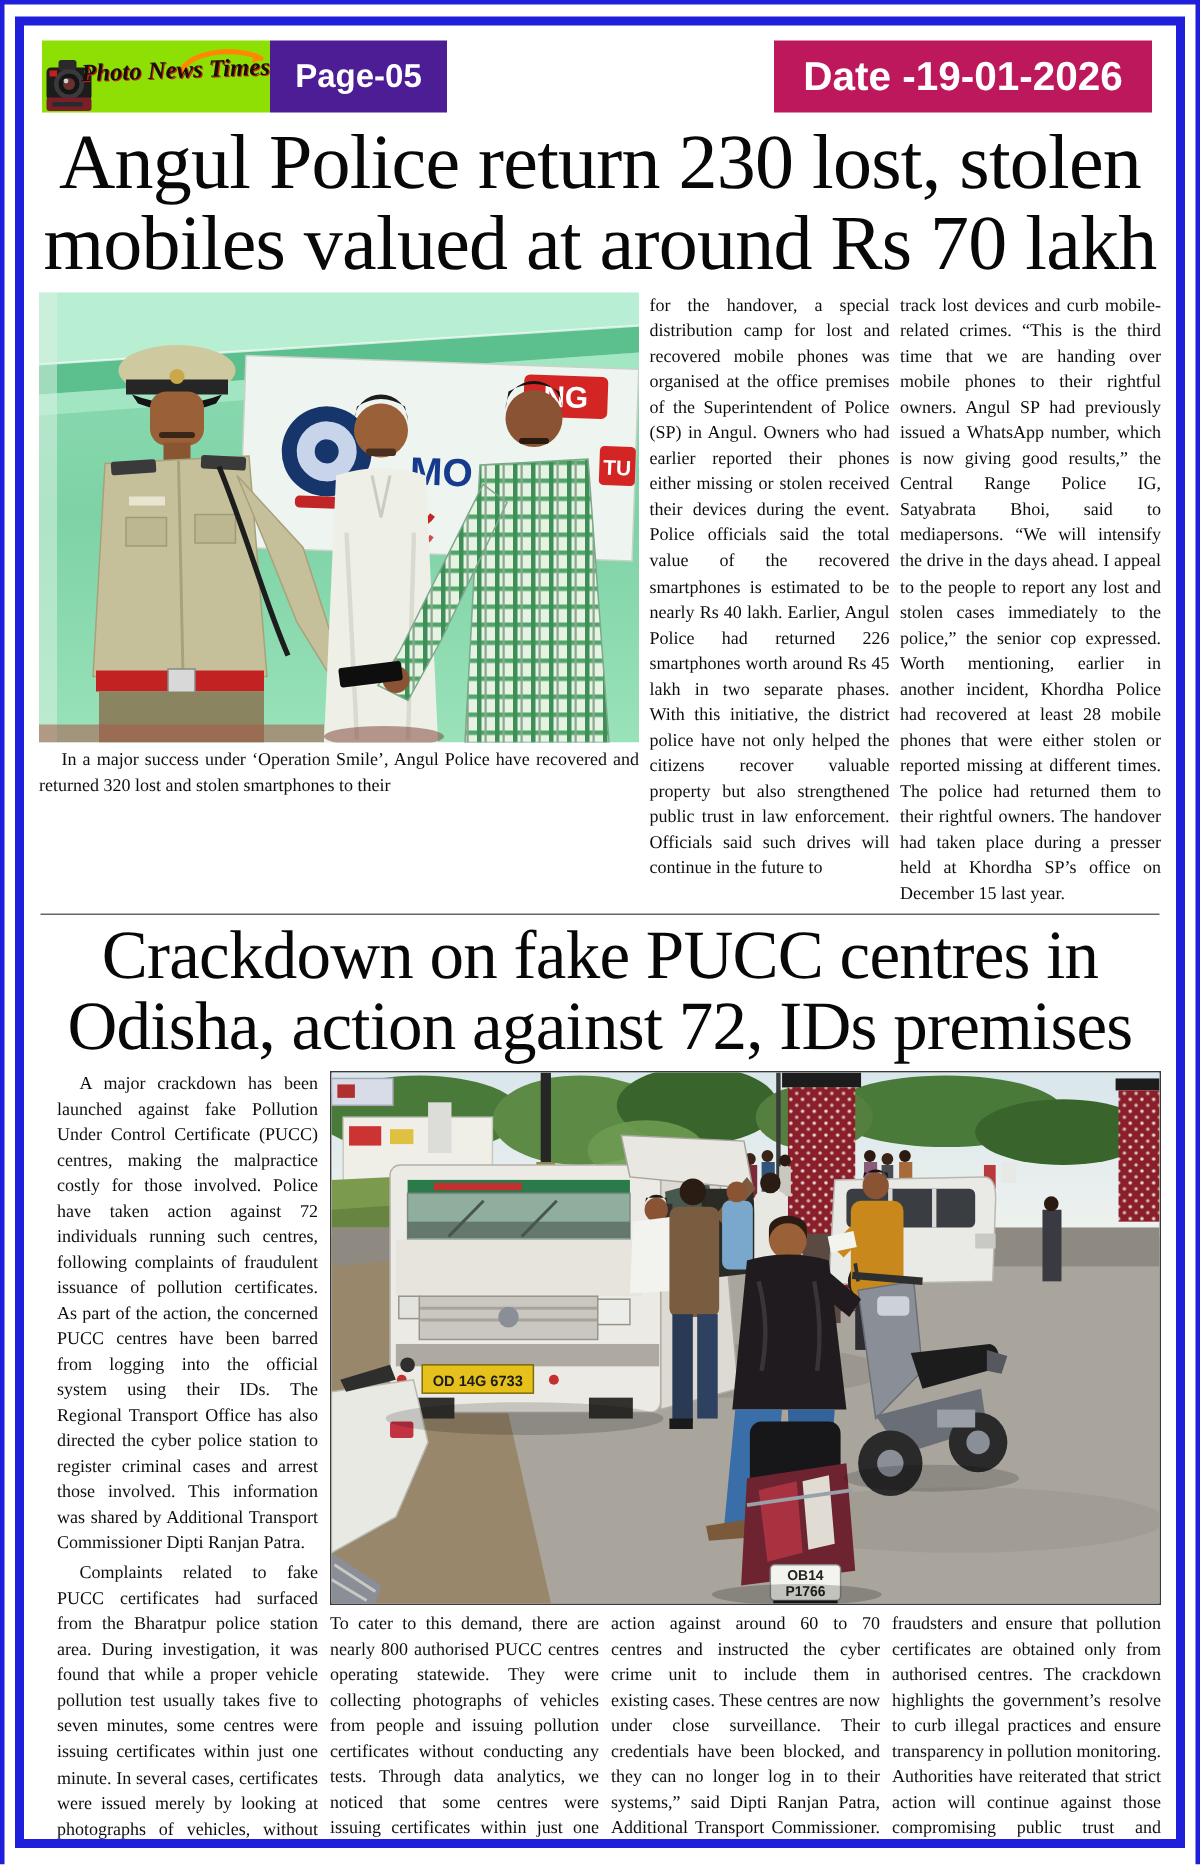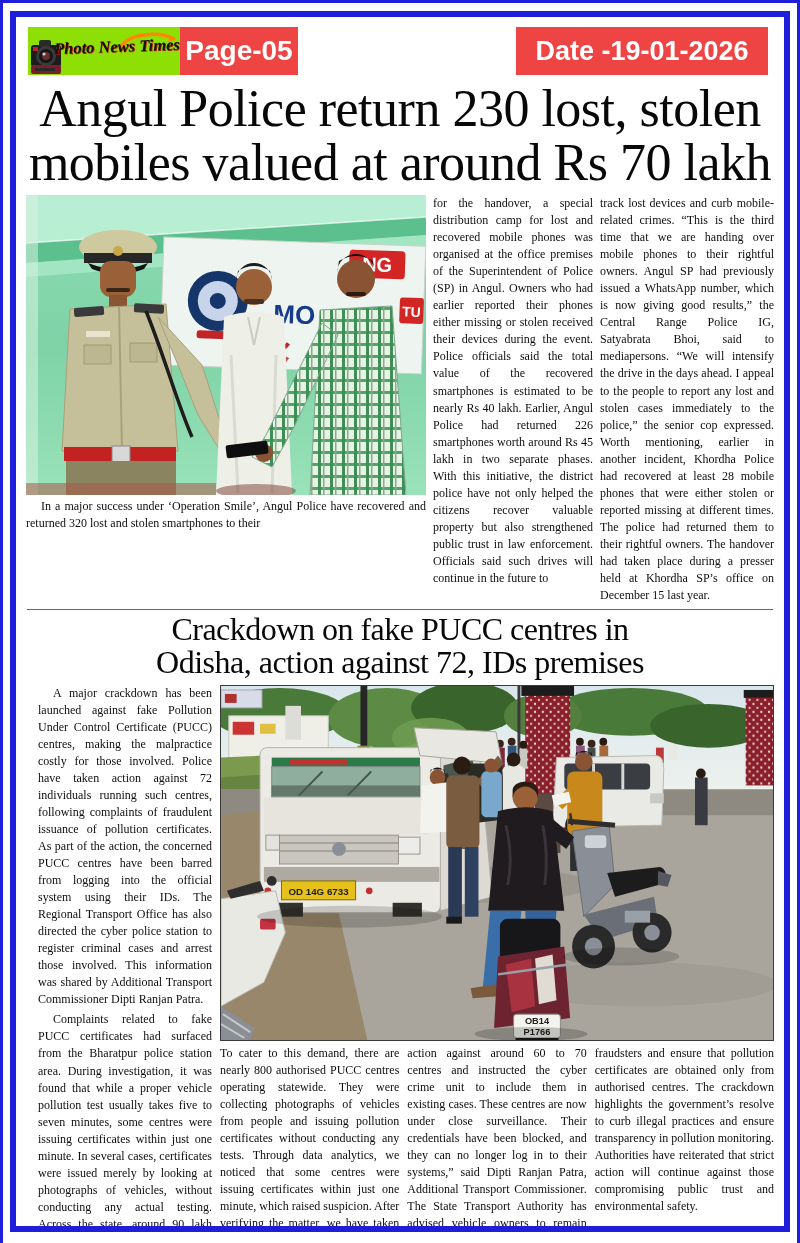--- a/index.html
+++ b/index.html
@@ -25,34 +25,34 @@
   }
   .logo-script {
     position:absolute; left:26px; top:12px; width:124px;
     font-style:italic; font-weight:bold; font-size:16.5px; line-height:1;
     color:#181008; text-shadow:0.7px 0.7px 0 #c42020; transform:rotate(-2deg);
     white-space:nowrap;
   }
   .logo-cam { position:absolute; left:1px; top:8px; }
   .logo-swoosh { position:absolute; left:88px; top:2px; }
   .page-box {
-    width:118px; height:48px; background:#ef4444; color:#fff;
-    font-family:"Liberation Sans", sans-serif; font-weight:bold; font-size:28px;
+    width:118px; height:48px; background:#4c1d95; color:#fff;
+    font-family:"Liberation Sans", sans-serif; font-weight:bold; font-size:22px;
     display:flex; align-items:center; justify-content:center;
   }
   .date-box {
-    width:252px; height:48px; background:#ef4444; color:#fff;
+    width:252px; height:48px; background:#be185d; color:#fff;
     font-family:"Liberation Sans", sans-serif; font-weight:bold; font-size:27px;
     display:flex; align-items:center; justify-content:center; margin-right:4px;
     white-space:nowrap;
   }
   
   .headline { text-align:center; font-weight:400; letter-spacing:-0.5px; color:#080808; }
   .headline.h1 { font-size:52px; line-height:1.04; margin-top:7px; }
-  .headline.h2 { font-size:32px; line-height:1.03; margin-top:3px; }
+  .headline.h2 { font-size:46px; line-height:1.03; margin-top:3px; }
   
   .newstext { font-size:12px; line-height:1.42; text-align:justify; }
   .indent { text-indent:15px; }
   .a1-body { display:flex; gap:7px; margin-top:5px; }
   .a1-left { width:400px; flex:none; }
   .photo1 { width:400px; height:300px; display:block; }
   .a1-below { display:flex; gap:8px; margin-top:3px; }
   .a1-below .col { flex:1; }
   .a1-col3 { width:160px; flex:none; }
   .a1-col4 { flex:1; }

